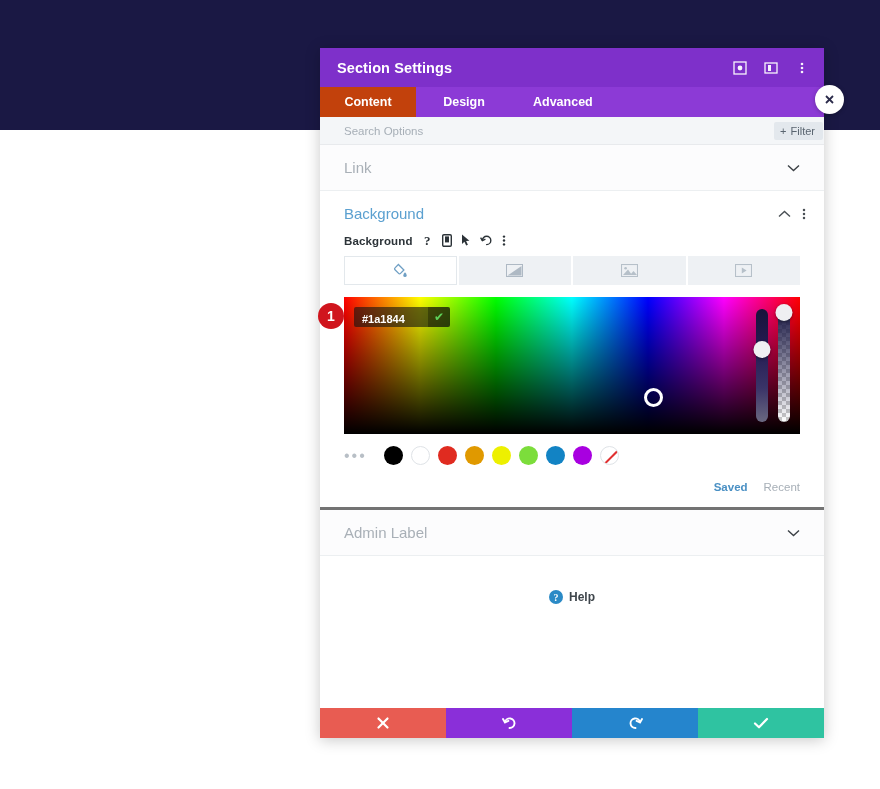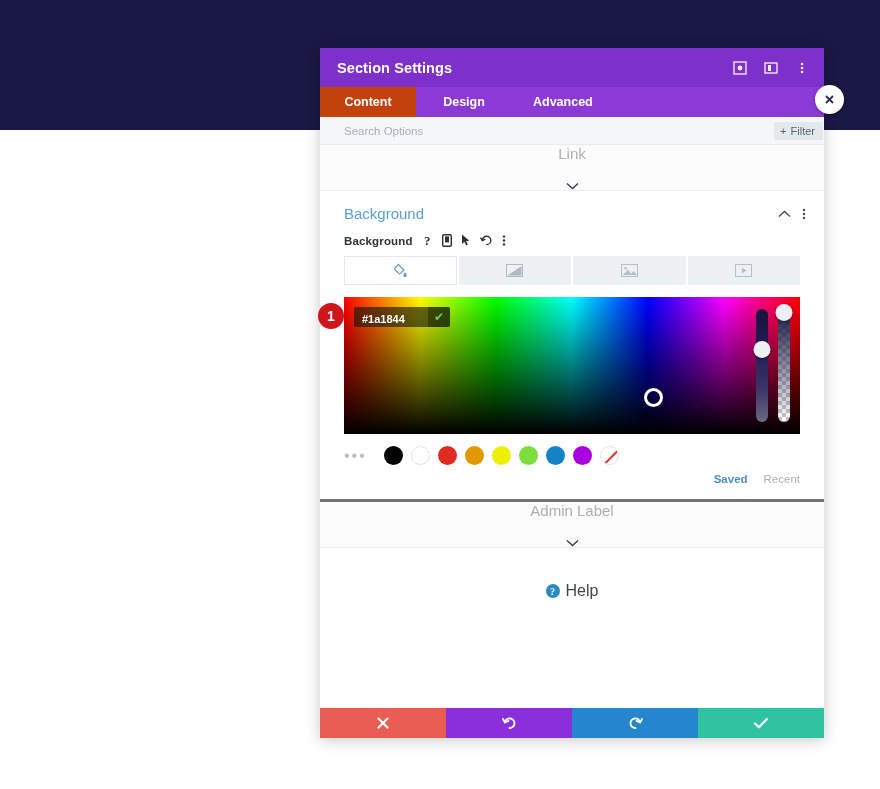--- a/index.html
+++ b/index.html
@@ -138,21 +138,20 @@
   
   .accordion-row {
     height: 46px;
     display: flex;
     align-items: center;
     padding: 0 24px 0 24px;
     box-sizing: border-box;
     border-bottom: 1px solid #eceff1;
     cursor: pointer;
     background: #fcfcfd;
-    flex-direction: column;
   }
   .accordion-label {
     flex: 1;
     font-size: 15px;
     color: #a9b0b7;
     font-weight: normal;
   }
   .chev {
     color: #3b4045;
     font-size: 13px;
@@ -361,20 +360,21 @@
     transform: rotate(-45deg);
     transform-origin: center;
   }
 
   .saved-recent {
     display:flex;
     justify-content:flex-end;
     gap: 16px;
     padding: 8px 24px 14px 8px;
     font-size: 11.5px;
+    margin-top: 8px;
   }
   .sr-tab { cursor:pointer; color:#a7afb7; }
   .sr-tab.active { color:#4a90c4; font-weight:bold; }
 
   
   .help-row {
     display:flex;
     align-items:center;
     justify-content:center;
     gap: 6px;
@@ -385,21 +385,21 @@
     border-radius:50%;
     background:#2b8ac6;
     color:#fff;
     font-size:10px;
     font-weight:bold;
     display:flex;
     align-items:center;
     justify-content:center;
     font-family:"Liberation Serif", serif;
   }
-  .help-text { font-size: 16px; color:#3f464c; font-weight:normal; }
+  .help-text { font-size: 12px; color:#3f464c; font-weight:bold; }
 
   
   .panel-footer {
     height: 30px;
     display: flex;
   }
   .foot-btn {
     flex: 1;
     display:flex;
     align-items:center;

